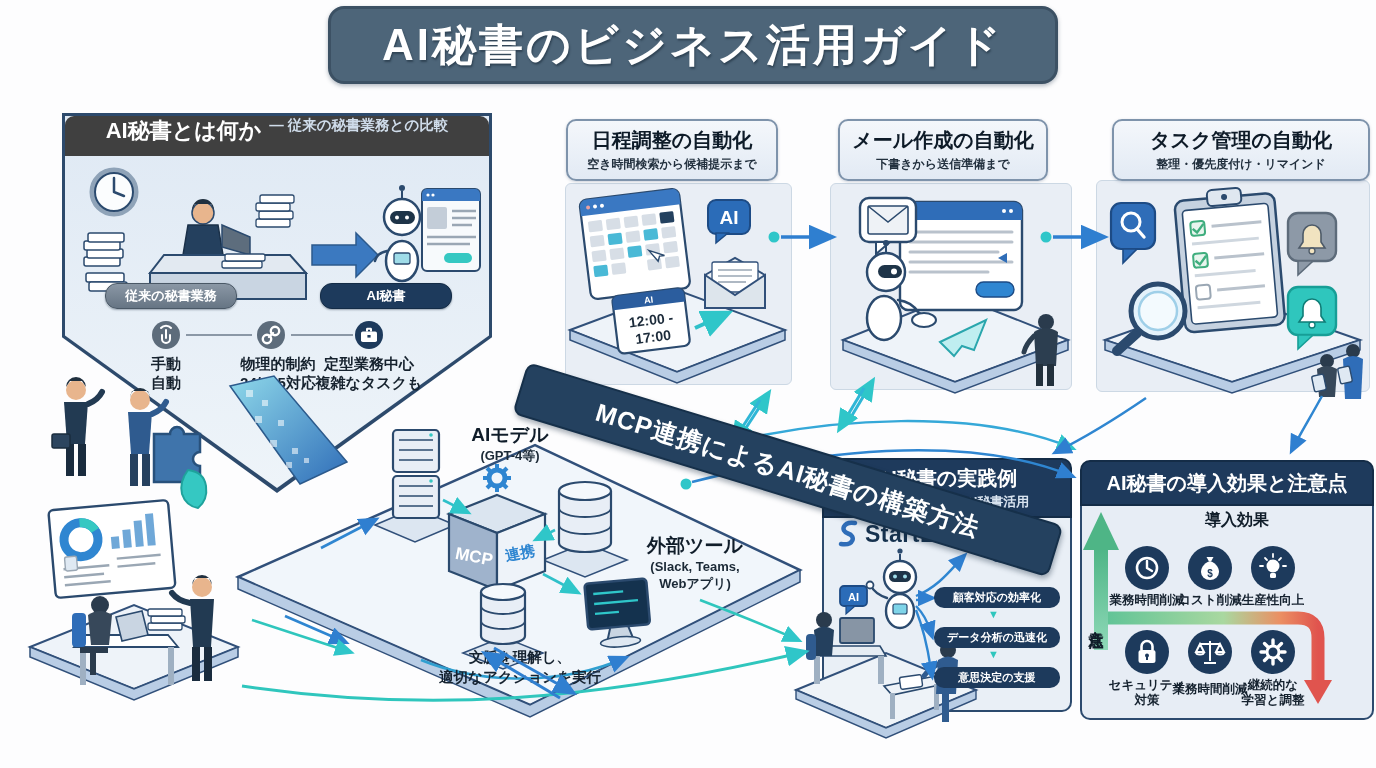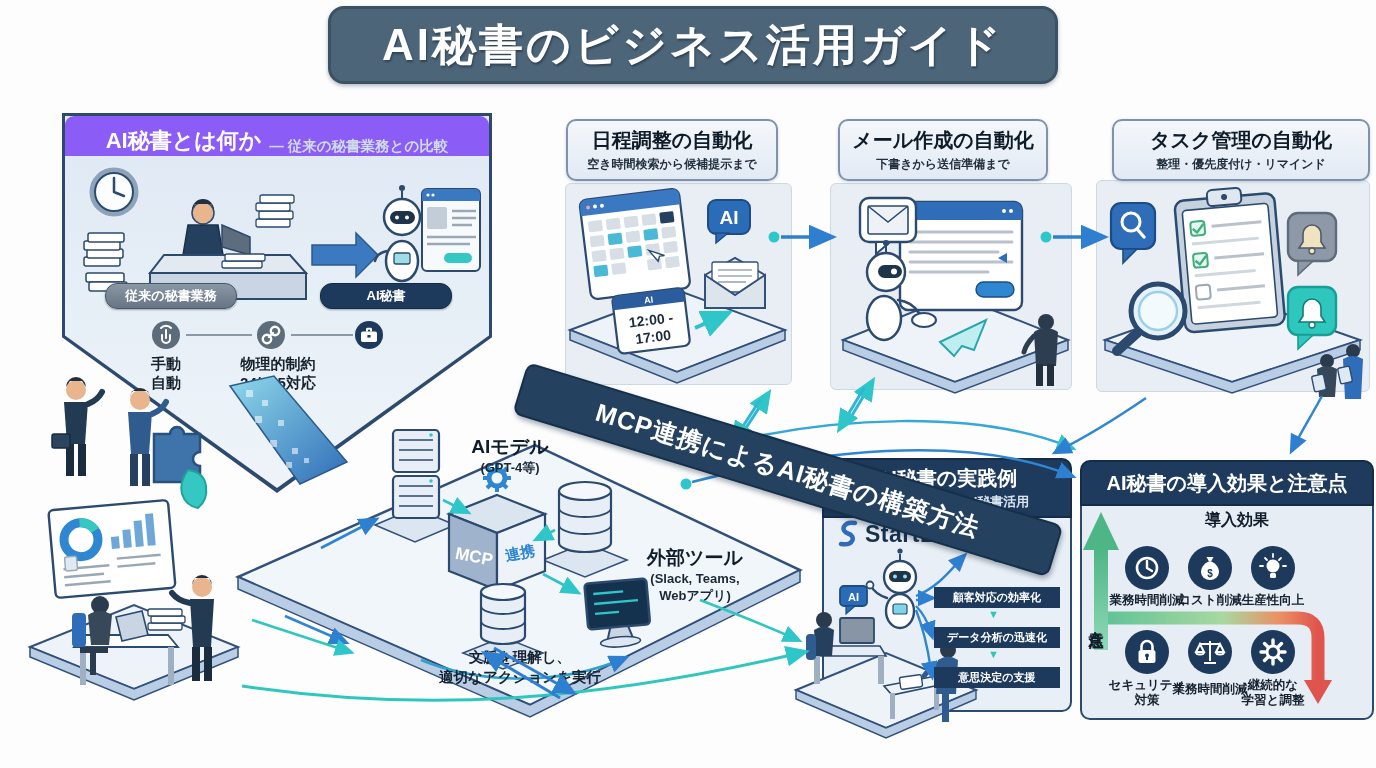--- a/index.html
+++ b/index.html
@@ -12,61 +12,61 @@
   
   #title-banner{left:328px;top:6px;width:724px;height:72px;background:#4d6579;border:3px solid #3c5164;
     border-radius:16px;display:flex;align-items:center;justify-content:center;box-shadow:0 2px 4px rgba(40,60,80,.35);z-index:6;}
   #title-banner span{color:#fff;font-size:44px;font-weight:bold;letter-spacing:3px;text-shadow:1px 2px 2px rgba(20,35,50,.5);}
 
   
   #intro-border{left:62px;top:113px;width:430px;height:380px;background:#2d4a6c;
     clip-path:polygon(0 0,100% 0,100% 59%,50% 100%,0 59%);z-index:2;}
   #intro-fill{left:65px;top:116px;width:424px;height:372px;background:linear-gradient(#dfe9f4,#eef4f9);
     clip-path:polygon(0 0,100% 0,100% 59%,50% 100%,0 59%);z-index:2;}
-  #intro-header{left:65px;top:116px;width:424px;height:40px;background:#8b5cf6;border-radius:9px 9px 0 0;
-    display:flex;align-items:flex-end;justify-content:center;gap:8px;z-index:3;}
+  #intro-header{left:65px;top:116px;width:424px;height:40px;background:#404040;border-radius:9px 9px 0 0;
+    display:flex;align-items:flex-start;justify-content:center;gap:8px;z-index:3;}
   #intro-header .t1{color:#fff;font-size:22px;font-weight:bold;}
   #intro-header .t2{color:#cfdcea;font-size:14.5px;font-weight:bold;}
   .pill{position:absolute;height:24px;width:130px;border-radius:12px;display:flex;align-items:center;justify-content:center;
     color:#fff;font-size:13px;font-weight:bold;z-index:4;box-shadow:0 1px 2px rgba(30,50,70,.4);}
   .pill.old{left:105px;top:283px;background:linear-gradient(#8a97a5,#667584);border:1px solid #4a5866;}
   .pill.new{left:320px;top:283px;background:#1d3a5c;border:1px solid #142c47;}
   .cmp-line{position:absolute;height:2px;background:#8b98a6;z-index:3;}
   .cmp-cap{position:absolute;width:130px;font-size:15px;line-height:1.25;font-weight:bold;color:#16222e;z-index:4;}
 
   
   .feature-header{position:absolute;height:58px;border:2px solid #7e93ab;border-radius:10px;
     background:linear-gradient(#f4f7fb,#e2eaf4);display:flex;flex-direction:column;align-items:center;justify-content:center;
     z-index:4;box-shadow:0 1px 3px rgba(60,80,110,.25);}
   .feature-header .ft{font-size:20px;font-weight:bold;color:#0e1b28;}
   .feature-header .fs{font-size:12px;font-weight:bold;color:#22303e;margin-top:2px;}
   .backdrop{position:absolute;background:#e9eef5;border:1px solid #ccd8e4;border-radius:6px;z-index:2;}
 
   
   .mcp-label{position:absolute;z-index:4;text-align:center;}
-  .mcp-label .l1{font-size:19px;font-weight:bold;color:#101d2a;margin-top:12px;}
+  .mcp-label .l1{font-size:19px;font-weight:bold;color:#101d2a;}
   .mcp-label .l2{font-size:13px;font-weight:bold;color:#1b2936;line-height:1.3;}
   #mcp-caption{left:415px;top:648px;width:210px;font-size:14.5px;font-weight:bold;color:#15222f;line-height:1.35;z-index:4;}
 
   
   #mcp-banner{left:528px;top:362px;width:556px;height:50px;background:#24415f;border:2px solid #16304a;border-radius:9px;
     transform:rotate(17deg);transform-origin:0 0;display:flex;align-items:center;justify-content:center;z-index:6;
     box-shadow:2px 3px 5px rgba(20,40,60,.35);}
   #mcp-banner span{color:#fff;font-size:25px;font-weight:bold;letter-spacing:1px;}
 
   
   #practice-header{left:822px;top:458px;width:246px;height:56px;background:#1e3a5c;border:2px solid #142c47;border-radius:10px 10px 0 0;
     display:flex;flex-direction:column;align-items:center;justify-content:center;z-index:3;}
   #practice-header .t1{color:#fff;font-size:20px;font-weight:bold;}
   #practice-header .t2{color:#d9e4f0;font-size:13px;font-weight:bold;margin-top:1px;}
   #practice-body{left:822px;top:514px;width:246px;height:196px;background:#e9eff6;border:2px solid #2c4a6e;border-top:none;
     border-radius:0 0 10px 10px;z-index:2;}
   #startlink-logo{left:836px;top:520px;display:flex;align-items:center;gap:5px;z-index:4;}
   #startlink-logo .lt{font-size:23px;font-weight:bold;color:#16324f;letter-spacing:.5px;}
-  .benefit-pill{position:absolute;left:934px;width:126px;height:21px;background:#1d3a5c;border-radius:0;
+  .benefit-pill{position:absolute;left:934px;width:126px;height:21px;background:#1d3a5c;border-radius:10px;
     display:flex;align-items:center;justify-content:center;color:#fff;font-size:11px;font-weight:bold;z-index:4;}
   .benefit-sep{position:absolute;left:988px;color:#2fc6bd;font-size:11px;z-index:4;}
 
   
   #effects-header{left:1080px;top:460px;width:290px;height:42px;background:#1e3a5c;border:2px solid #142c47;border-radius:10px 10px 0 0;
     display:flex;align-items:center;justify-content:center;z-index:3;}
   #effects-header span{color:#fff;font-size:20px;font-weight:bold;}
   #effects-body{left:1080px;top:502px;width:290px;height:216px;background:#e7edf5;border:2px solid #2c4a6e;border-top:none;
     border-radius:0 0 10px 10px;z-index:2;}
   #effects-benefits-heading{left:1187px;top:510px;width:100px;font-size:16px;font-weight:bold;color:#101d2a;z-index:4;}
@@ -242,20 +242,22 @@
       <rect x="7" y="11.5" width="16" height="10.5" rx="1.8"></rect>
       <path d="M12,11.5 v-2.3 a1.4,1.4 0 0 1 1.4,-1.4 h3.2 a1.4,1.4 0 0 1 1.4,1.4 v2.3 h-2 v-1.8 h-2 v1.8 Z"></path>
     </g>
     <rect x="13.4" y="15" width="3.2" height="2.6" fill="#1d3a5c"></rect>
   </svg>
 
   <div class="cmp-cap ctr ml" style="left:101px;top:355px;">手動
 自動</div>
   <div class="cmp-cap ctr ml" style="left:213px;top:355px;">物理的制約
 24/365対応</div>
+  <div class="cmp-cap ctr ml" style="left:304px;top:355px;">定型業務中心
+複雑なタスクも</div>
 
   <div class="feature-header" style="left:838px;top:119px;width:206px;">
     <span class="ft">メール作成の自動化</span>
     <span class="fs">下書きから送信準備まで</span>
   </div>
   <div class="feature-header" style="left:566px;top:119px;width:208px;">
     <span class="ft">日程調整の自動化</span>
     <span class="fs">空き時間検索から候補提示まで</span>
   </div>
   <div class="feature-header" style="left:1112px;top:119px;width:254px;">

